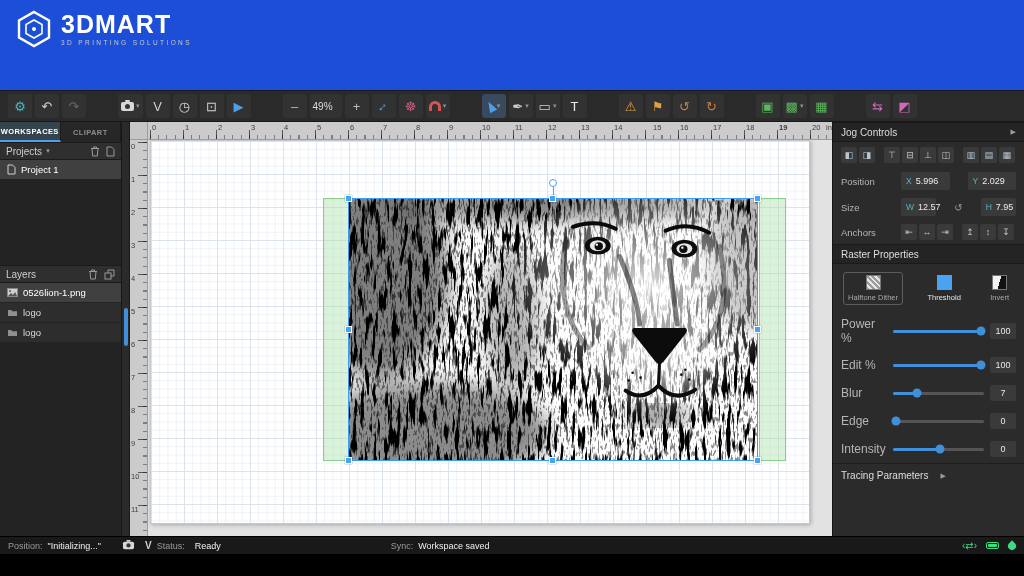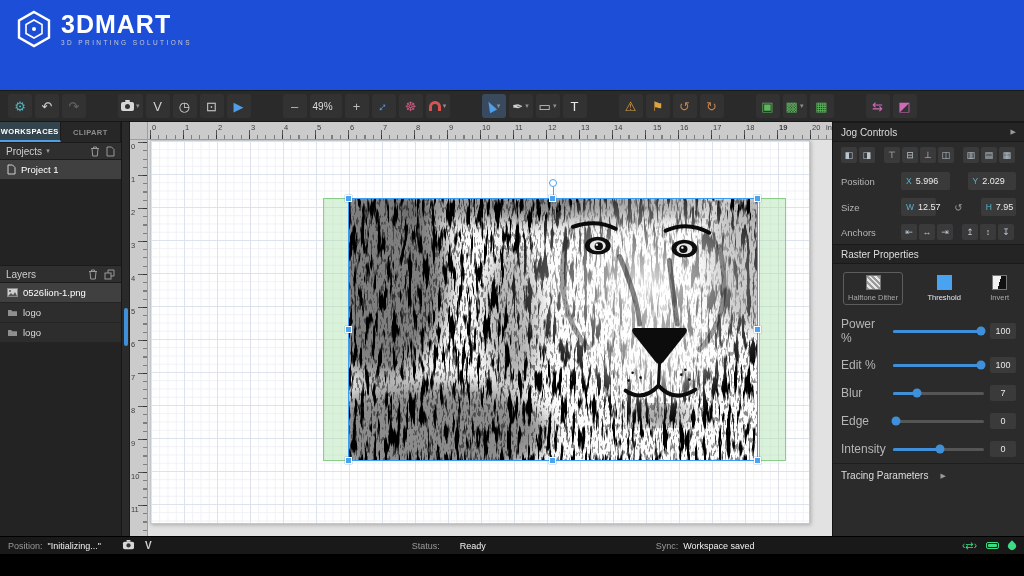--- a/index.html
+++ b/index.html
@@ -118,21 +118,21 @@
   .fill{position:absolute;left:0;top:0;bottom:0;background:#3f8fd9;border-radius:2px}
   .knob{position:absolute;top:50%;transform:translate(-50%,-50%);width:9px;height:9px;border-radius:50%;background:#3f8fd9}
   .sval{width:26px;height:16px;background:#3a3a3a;border-radius:2px;color:#e8e8e8;font-size:9px;display:flex;align-items:center;justify-content:center;flex:none}
   .tracing{display:flex;align-items:center;gap:8px;padding:6px 8px;border-top:1px solid #1e1e1e;color:#ddd}
 
   
   .statusbar{position:absolute;left:0;right:0;bottom:22px;height:18px;background:#191919;border-top:1px solid #000;
     display:flex;align-items:center;font-size:9px;color:#9a9a9a;padding:0 8px;gap:5px}
   .sb-val{color:#f0f0f0}
   .sb-ic{display:flex;align-items:center;gap:10px;margin-left:16px}
-  .sb-status{margin-left:255px;display:flex;gap:20px}
+  .sb-status{display:flex;gap:10px}
   .sb-sync{margin-left:165px;display:flex;gap:5px}
   .sb-right{margin-left:auto;display:flex;align-items:center;gap:9px}
   .green{color:#3ddc84}
   .pill{width:13px;height:7px;border:1px solid #3ddc84;border-radius:2px;position:relative}
   .pill::after{content:"";position:absolute;inset:1px;background:#3ddc84;border-radius:1px}
   .drop{width:8px;height:8px;background:#3ddc84;border-radius:0 50% 50% 50%;transform:rotate(45deg)}
   .bottombar{position:absolute;left:0;right:0;bottom:0;height:22px;background:#000}
   .vglyph{color:#d0d0d0;font-size:10px;font-weight:bold}
 </style>
 </head>

